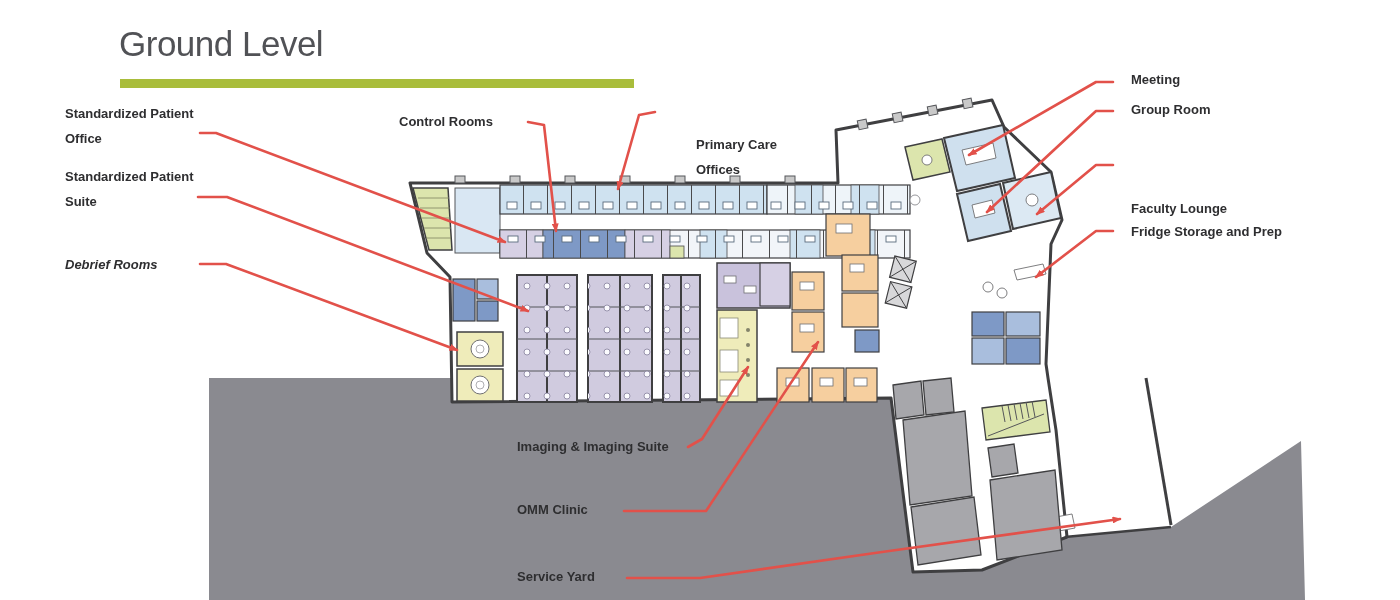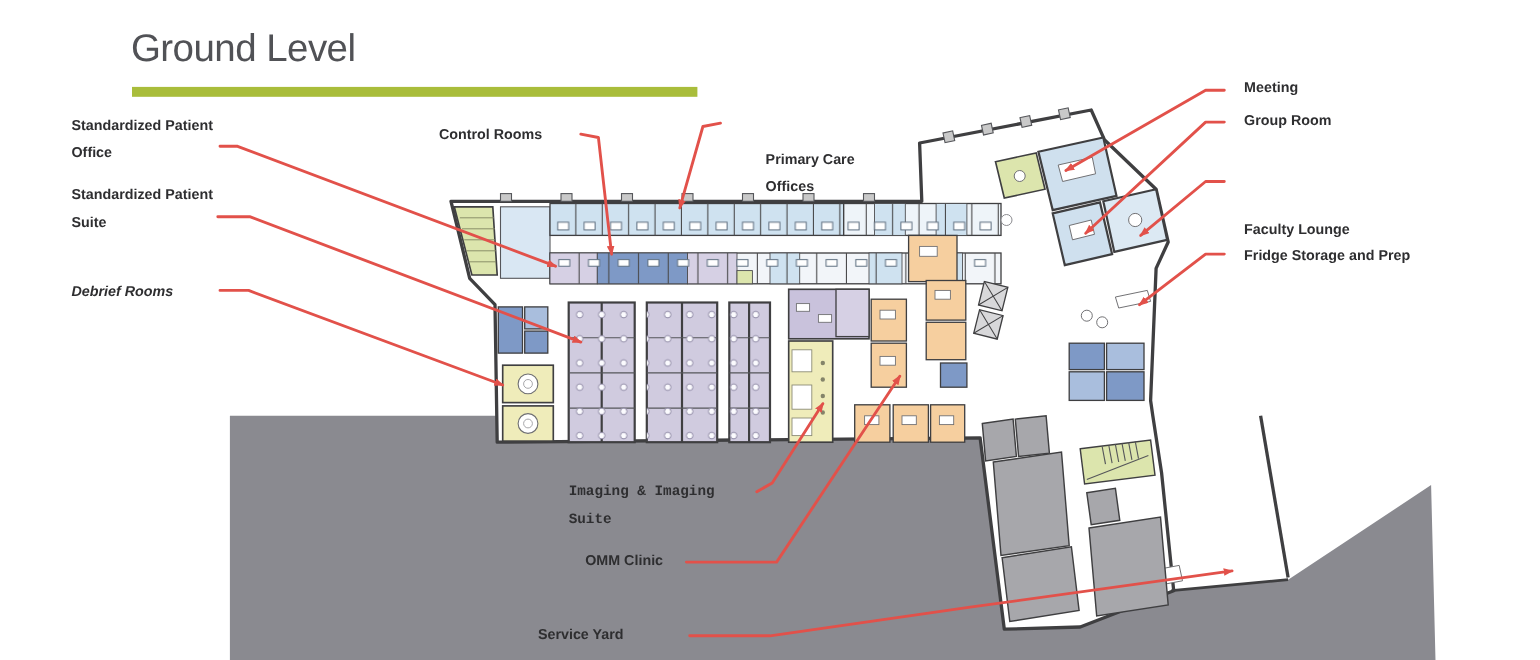--- a/index.html
+++ b/index.html
@@ -13,23 +13,23 @@
   .lbl.nowrap{white-space:nowrap;}
   .lbl-spo{left:65px;top:101px;width:130px;}
   .lbl-sps{left:65px;top:164px;width:130px;}
   .lbl-deb{left:65px;top:252px;width:180px;font-style:italic;}
   .lbl-ctl{left:399px;top:109px;width:160px;}
   .lbl-pco{left:696px;top:100px;width:118px;margin-top:32px;}
   .lbl-mtg{left:1131px;top:67px;}
   .lbl-grp{left:1131px;top:97px;}
   .lbl-fac{left:1131px;top:152px;margin-top:44px;}
   .lbl-frg{left:1131px;top:219px;width:174px;}
-  .lbl-img{left:517px;top:434px;width:174px;font-family:Liberation Mono, monospace;}
-  .lbl-omm{left:517px;top:497px;width:160px;margin-left:15px;}
-  .lbl-svc{left:489px;top:564px;width:160px;}
+  .lbl-img{left:517px;top:434px;width:174px;}
+  .lbl-omm{left:517px;top:497px;width:160px;}
+  .lbl-svc{left:517px;top:564px;width:160px;}
 </style>
 </head>
 <body>
 
 <div class="stage">
 
   <svg class="plan-svg" width="1400" height="600" viewBox="0 0 1400 600">
     <defs>
       <marker id="arrow" markerWidth="9" markerHeight="7" refX="7.5" refY="3.5" orient="auto" markerUnits="userSpaceOnUse">
         <path d="M0,0 L9,3.5 L0,7 Z" fill="#e2514a"></path>

